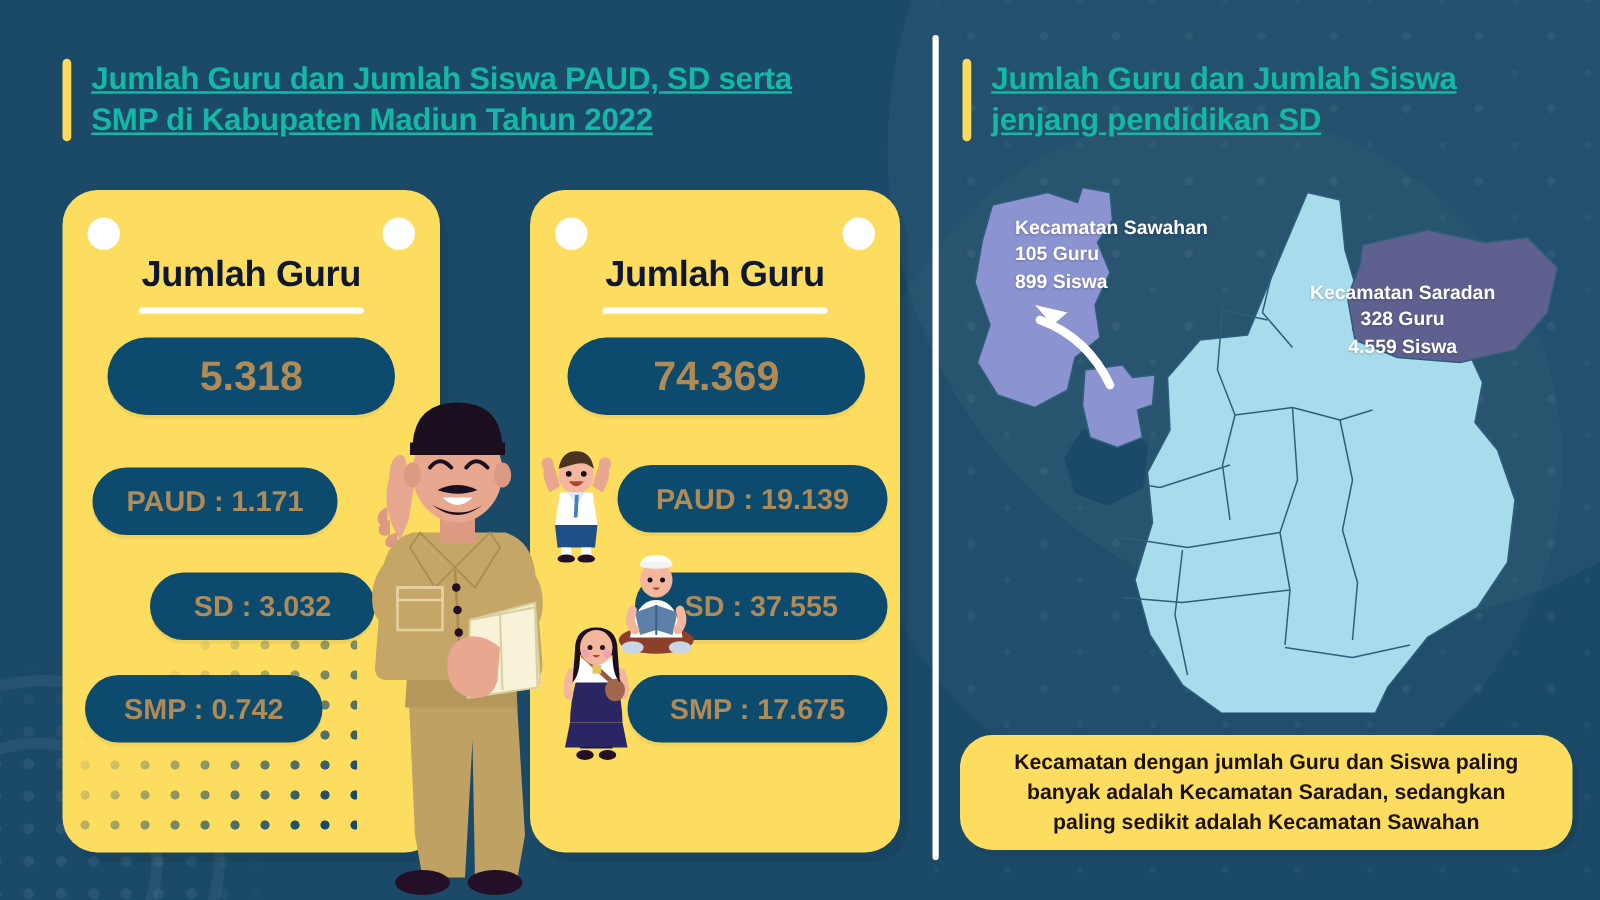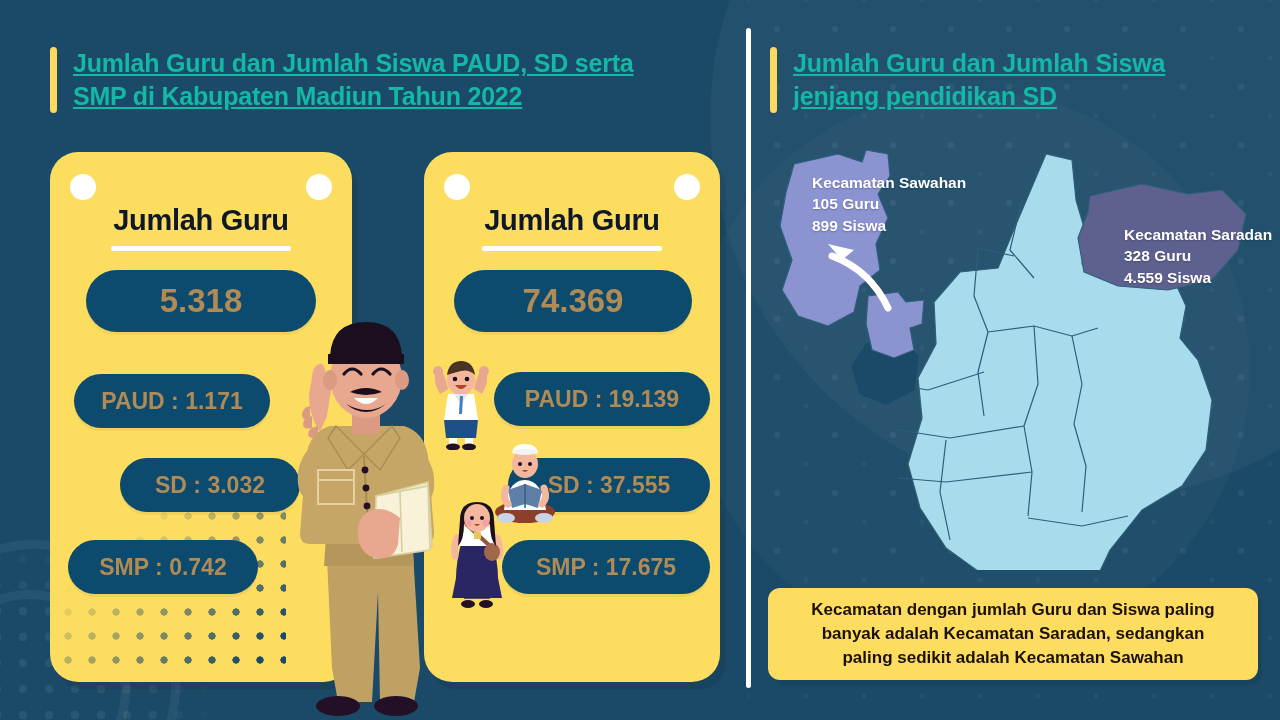--- a/index.html
+++ b/index.html
@@ -125,26 +125,26 @@
 
   
   #map { position: absolute; left: 756px; top: 140px; width: 510px; height: 430px; }
 
   .map-label {
     position: absolute; color: #ffffff; font-weight: bold; font-size: 15.5px;
     line-height: 1.38; white-space: pre-line; z-index: 5;
     text-shadow: 0 1px 2px rgba(0,0,0,0.25);
   }
   #label-sawahan { left: 812px; top: 172px; }
-  #label-saradan { left: 1124px; top: 224px; }
+  #label-saradan { left: 1048px; top: 224px; text-align: center; }
 
   
   #note {
     position: absolute; left: 768px; top: 588px; width: 490px; height: 92px;
-    background: #fcdd60; border-radius: 12px;
+    background: #fcdd60; border-radius: 26px;
     display: flex; align-items: center; justify-content: center; text-align: center;
     color: #1c1108; font-weight: bold; font-size: 17px; line-height: 1.42;
     padding: 0 18px; white-space: pre-line;
     box-shadow: 4px 5px 0 rgba(0,0,0,0.07);
   }
 </style>
 </head>
 <body>
 
 <div id="stage">

